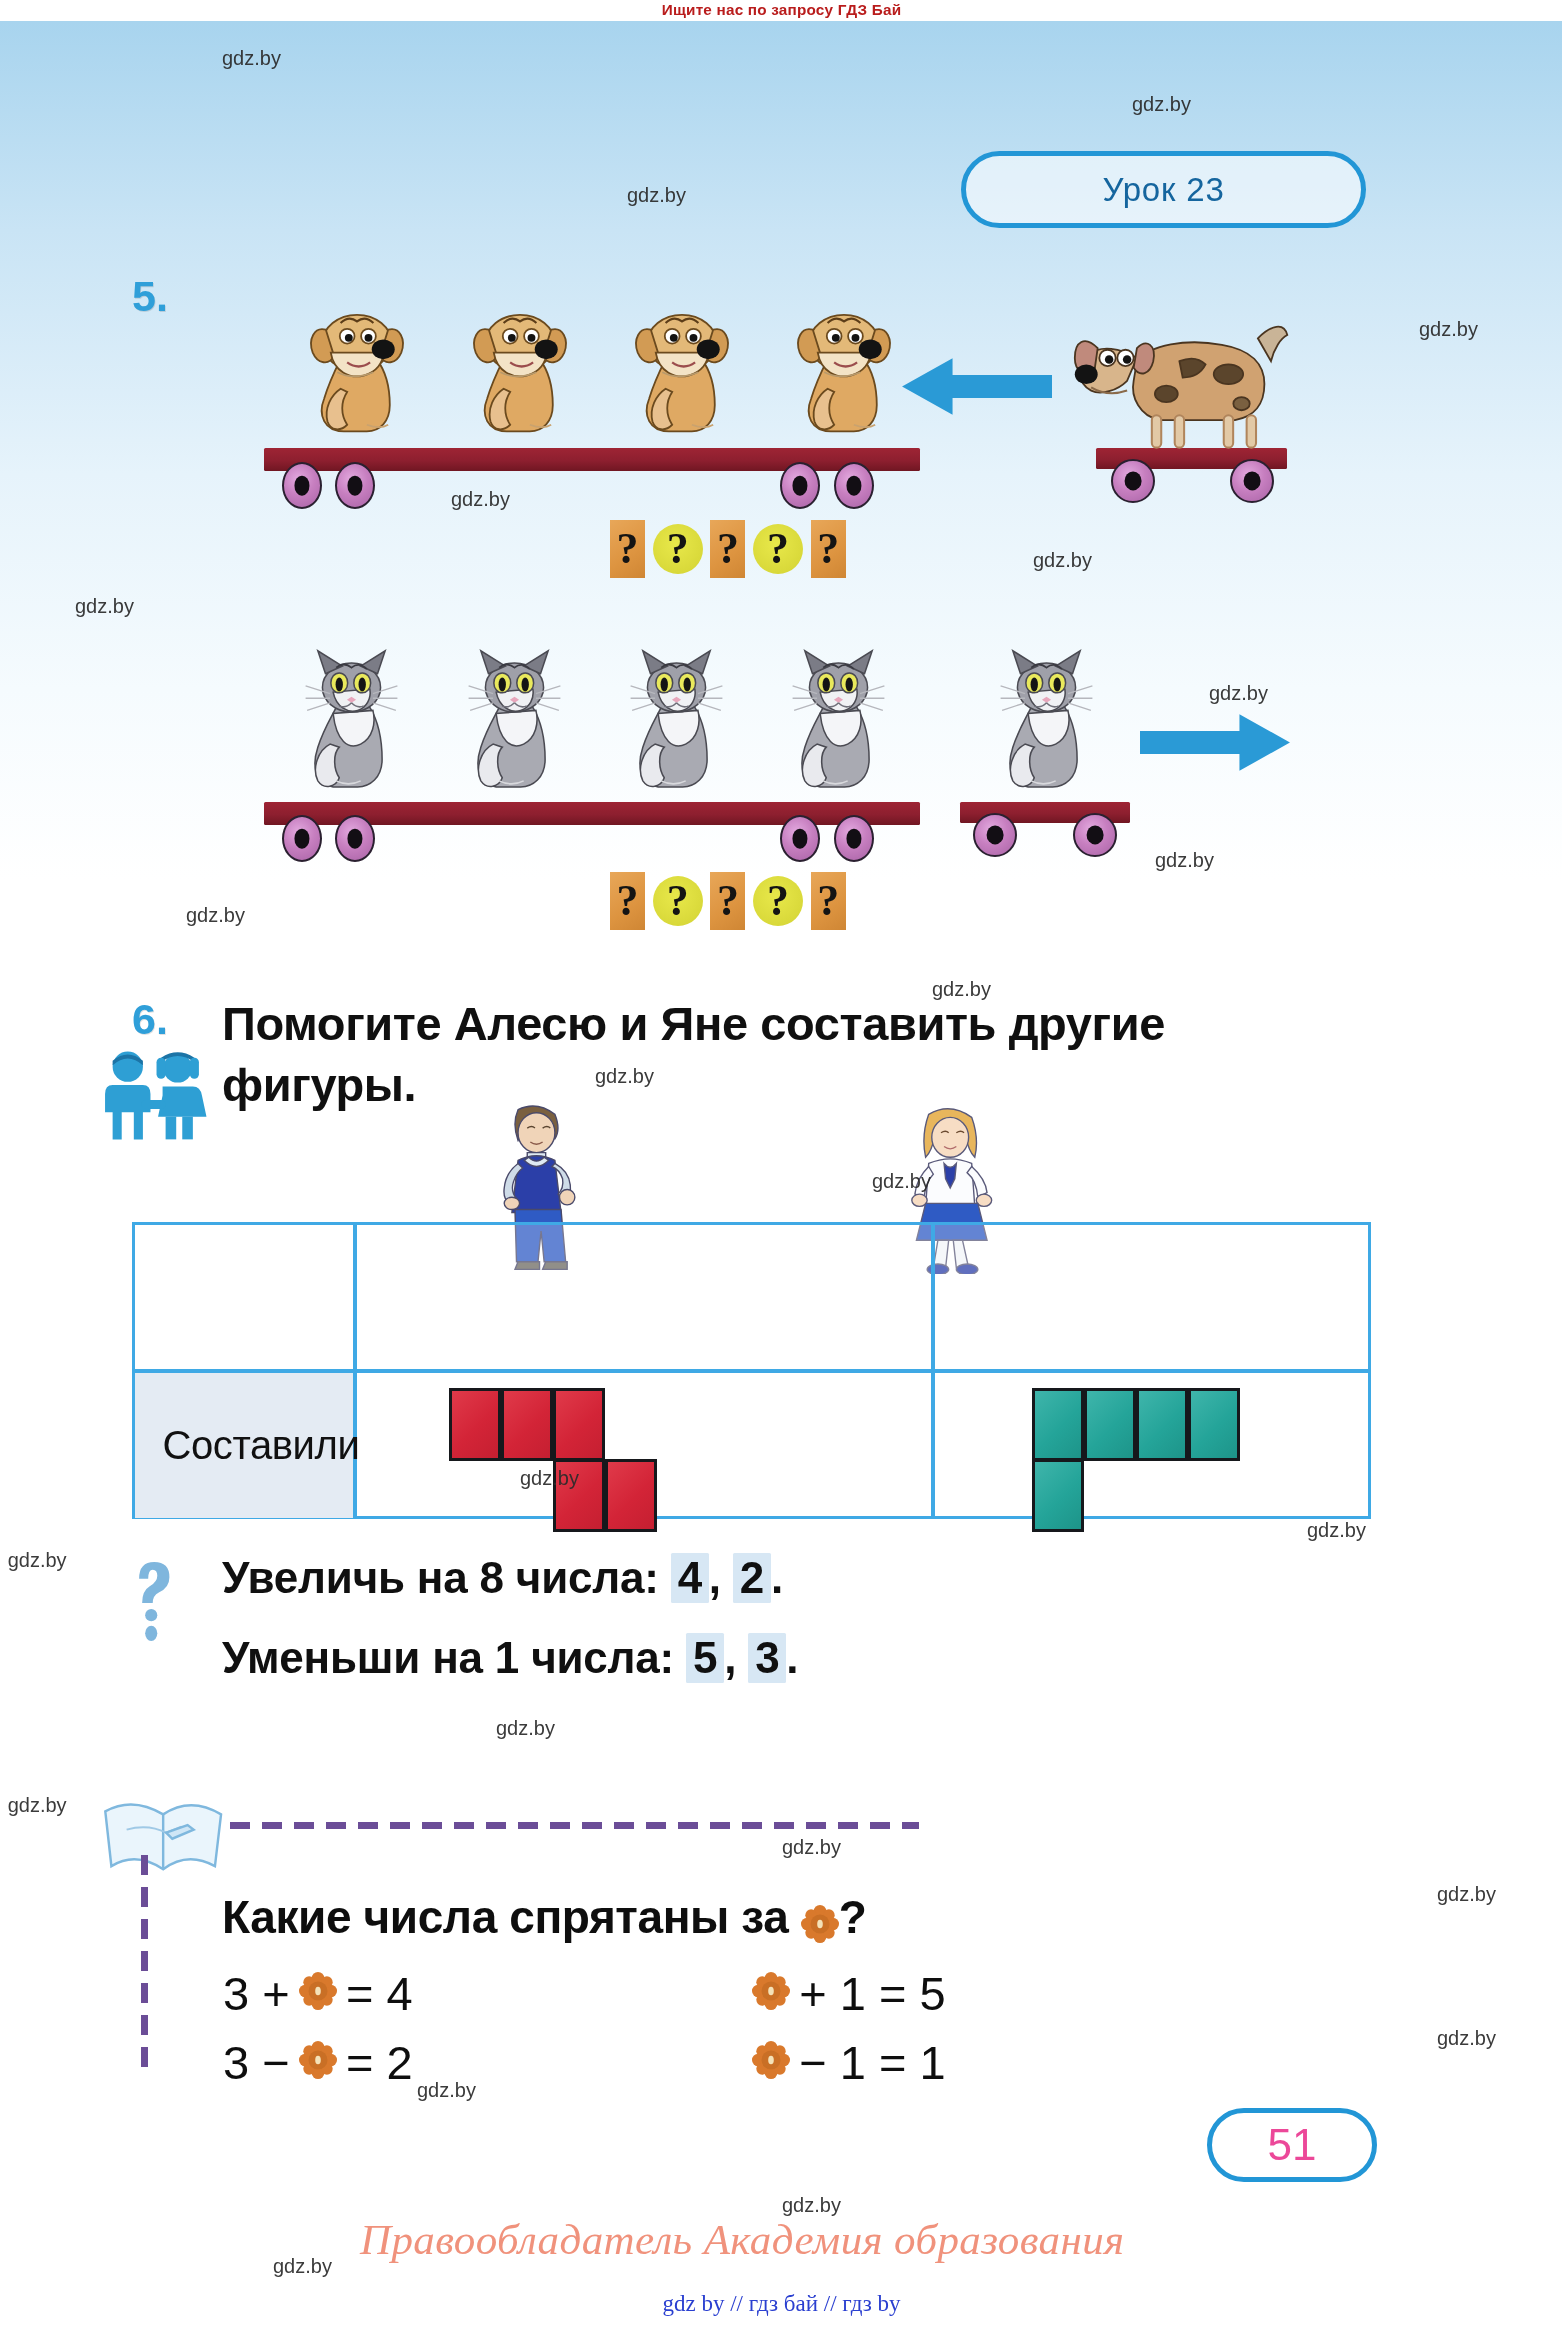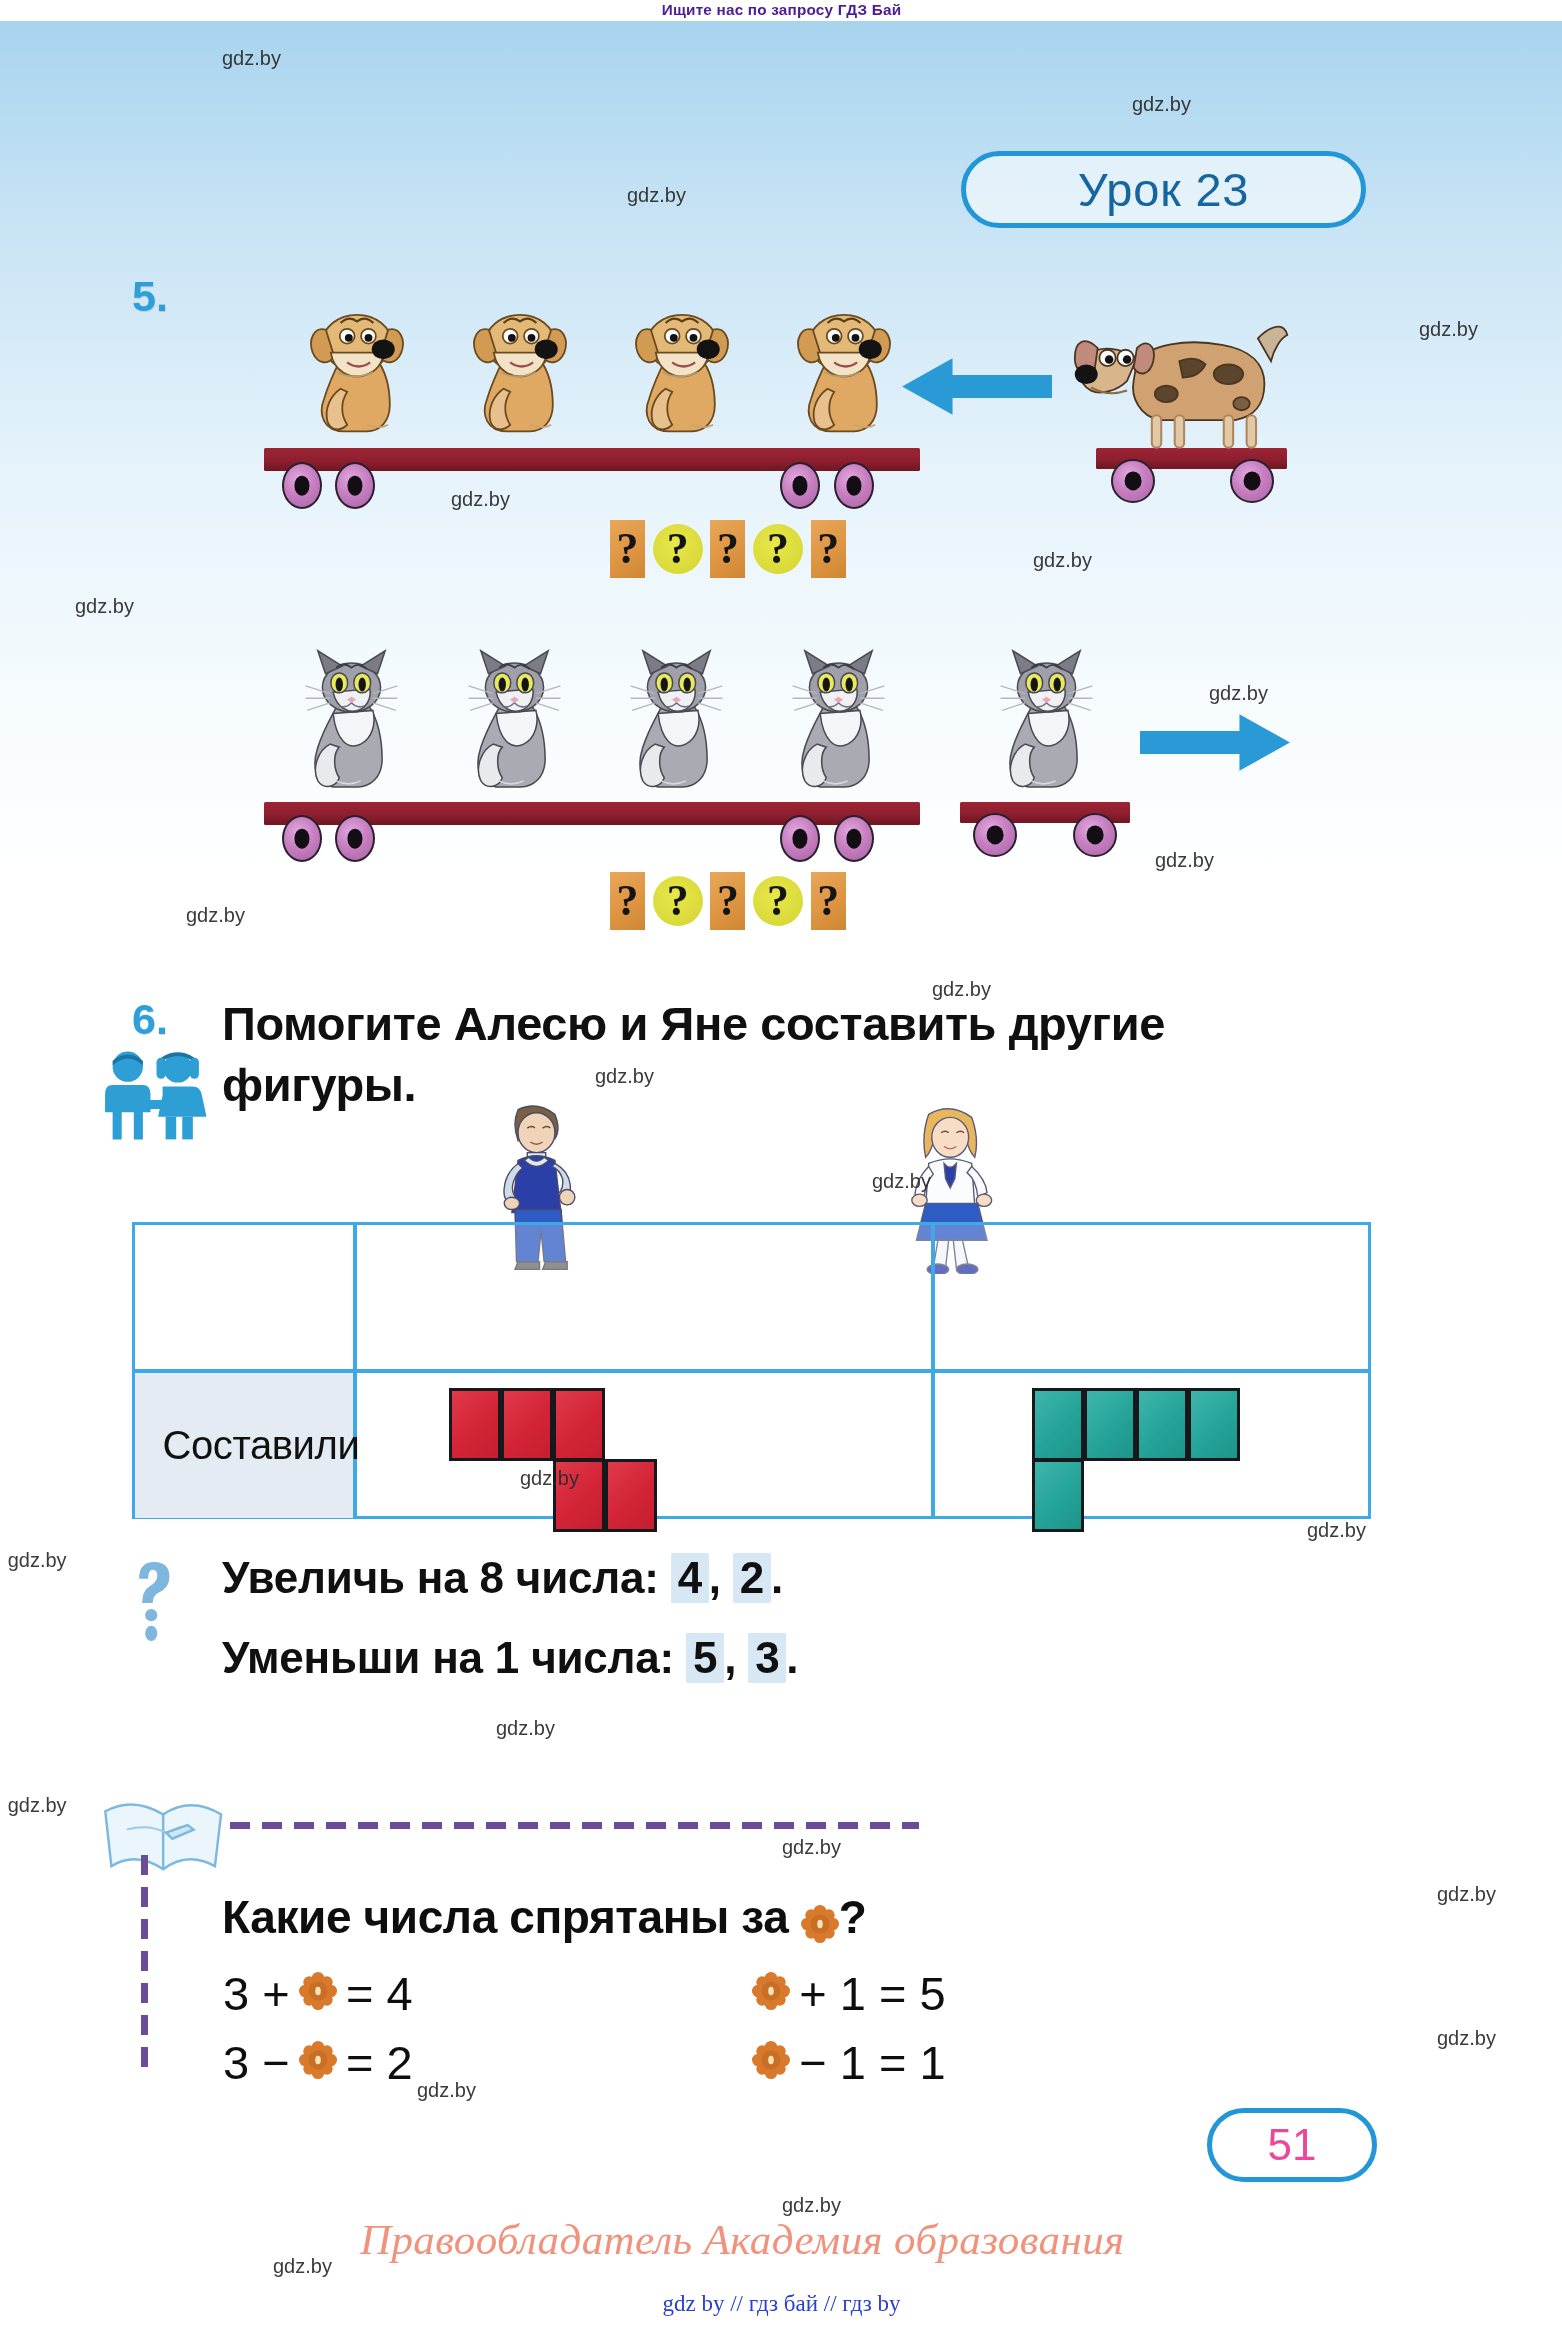--- a/index.html
+++ b/index.html
@@ -11,35 +11,35 @@
     overflow: hidden;
   }
   #page {
     position: absolute; left: 0; top: 0;
     width: 1563px; height: 2330px;
     background: linear-gradient(to bottom, #ffffff 0px, #ffffff 20px, #a8d4ee 21.4px, #c9e4f5 230px, #e6f3fb 474px, #f5fbfe 689px, #ffffff 880px, #ffffff 2330px);
   }
   .banner {
     position: absolute; left: 0; top: 0; width: 1563px; height: 20.7px;
     background: #ffffff; text-align: center;
-    font-size: 15.3px; font-weight: bold; color: #4c1d95;
+    font-size: 15.3px; font-weight: bold; color: #b91c1c;
     line-height: 20.7px; letter-spacing: 0.2px;
   }
   .wm {
     position: absolute; color: #2b2b2b; font-size: 20px;
     font-family: "Liberation Sans", sans-serif; white-space: nowrap;
     opacity: .92;
   }
   
   .lesson-badge {
     position: absolute; left: 961px; top: 151px; width: 405px; height: 77px;
     border: 5.4px solid #2296d6; border-radius: 40px; background: rgba(255,255,255,.55);
     display: flex; align-items: center; justify-content: center;
   }
-  .lesson-badge span { font-size: 47px; color: #15659e; font-weight: 500; letter-spacing: 0.8px; }
+  .lesson-badge span { font-size: 33px; color: #15659e; font-weight: 500; letter-spacing: 0.8px; }
   
   .task-num {
     position: absolute; font-size: 43px; font-weight: bold; color: #2f9fd9;
     text-shadow: 0.8px 0.8px 0 rgba(0,0,0,.12);
   }
   
   .cart-plank {
     position: absolute; background: linear-gradient(to bottom,#9e2434,#8d1f2f 55%,#701622);
     border-radius: 1.5px;
   }

